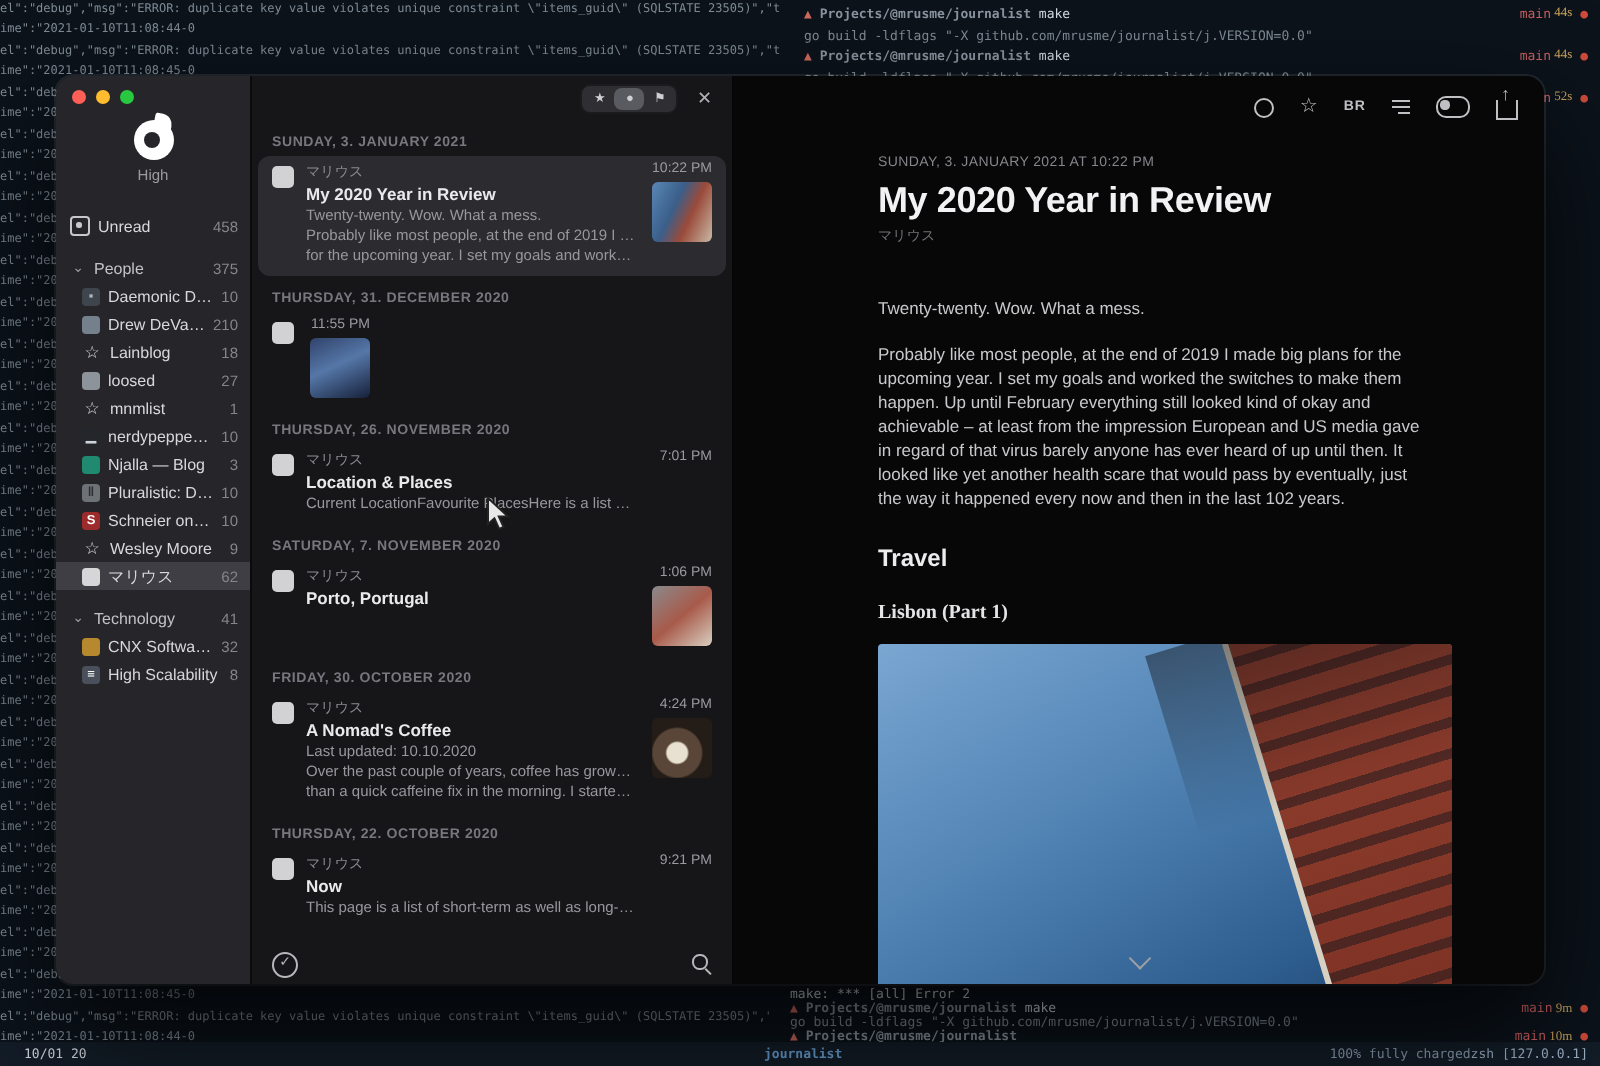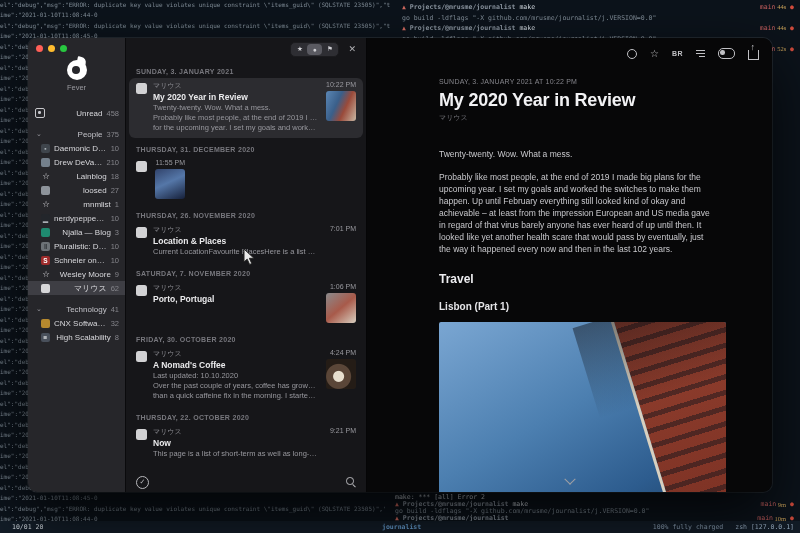--- a/index.html
+++ b/index.html
@@ -21,21 +21,21 @@
   .tcmd{color:#d4dbe2;}
   .tfill{flex:1;}
   .tbranch{color:#c75f5f;}
   .ttime{color:#cba35a;font-family:Liberation Serif, serif;}
   .tdot{color:#d14b3c;}
   .terr{color:#cfd6dd;padding:0 18px 0 10px;white-space:pre;}
   .tstatus{position:absolute;left:0;top:521px;width:800px;height:12px;background:#131d28;
            font-size:6.5px;line-height:12px;color:#7f8b96;}
   .sb-left{position:absolute;left:12px;color:#d4dbe2;}
   .sb-session{position:absolute;left:382px;color:#6aa3d8;font-weight:bold;}
-  .sb-right{position:absolute;right:6px;display:flex;gap:12px;justify-content:space-between;}
+  .sb-right{position:absolute;right:6px;display:flex;justify-content:space-between;}
   .sb-batt{color:#8fa3b8;}
   .sb-shell{color:#9fb4c9;}
 
   
   .win{position:absolute;left:28px;top:38px;width:744px;height:454px;border-radius:9px;overflow:hidden;
        display:flex;box-shadow:0 25px 60px rgba(0,0,0,.75),0 0 0 1px rgba(255,255,255,.09);z-index:10;}
 
   
   .sidebar{width:97px;background:#26262a;flex:none;position:relative;display:flex;flex-direction:column;}
   .lights{position:absolute;left:8px;top:7px;display:flex;gap:5px;}
@@ -51,21 +51,21 @@
   .srow{display:flex;align-items:center;height:14px;padding:0 6px 0 7px;gap:4px;cursor:default;}
   .srow.group{margin-top:7px;}
   .srow.ind{padding-left:13px;}
   .srow.sel{background:#3e3e44;}
   .sic{flex:none;display:flex;align-items:center;justify-content:center;}
   .ic-unread{width:8px;height:8px;border:1px solid #c8c8cc;border-radius:2px;position:relative;}
   .ic-unread::after{content:"";position:absolute;left:2px;top:2px;width:2.5px;height:2.5px;background:#c8c8cc;border-radius:50%;}
   .ic-chev{color:#9a9aa0;font-size:7px;width:8px;}
   .ic-star{color:#dcdce0;font-size:8.5px;width:10px;line-height:10px;}
   .fav{width:9px;height:9px;border-radius:2px;font-size:6.5px;font-weight:bold;line-height:9px;text-align:center;}
-  .slabel{flex:1;font-size:8px;color:#d8d8dc;white-space:nowrap;overflow:hidden;text-overflow:ellipsis;text-align:right;}
+  .slabel{flex:1;font-size:8px;color:#d8d8dc;white-space:nowrap;overflow:hidden;text-overflow:ellipsis;}
   .group .slabel{color:#c2c2c8;}
   .scount{font-size:7.5px;color:#85858b;}
 
   
   .listpane{width:240px;background:#161619;flex:none;display:flex;flex-direction:column;position:relative;
             border-left:1px solid #0a0a0c;border-right:1px solid #050506;}
   .listbar{height:22px;flex:none;display:flex;align-items:center;justify-content:flex-end;padding:0 10px;gap:9px;}
   .seg{display:flex;background:#2e2e33;border-radius:5px;padding:1px;border:1px solid #1b1b1e;}
   .seg-btn{width:15px;height:11px;display:flex;align-items:center;justify-content:center;
            font-size:6.5px;color:#cfcfd3;border-radius:4px;}
@@ -109,21 +109,21 @@
   .ic-share{position:relative;width:9px;height:9px;border:1.2px solid #c0c0c4;border-top:none;margin-top:3px;}
   .ic-share::before{content:"↑";position:absolute;left:1.5px;top:-8px;font-size:9px;color:#c0c0c4;}
   .rcontent{margin:40px 0 0 72px;width:274px;}
   .rdate{font-size:7px;color:#85858b;letter-spacing:.2px;}
   .rtitle{font-size:18px;font-weight:bold;color:#f2f2f4;margin:5px 0 2px;letter-spacing:-.2px;}
   .rauthor{font-size:7px;color:#707076;}
   .rp{font-size:8.5px;line-height:12px;color:#c9c9cd;margin:0;}
   .rp1{margin-top:25px;}
   .rp2{margin-top:11px;}
   .rh2{font-size:12px;font-weight:bold;color:#ececef;margin-top:17px;}
-  .rh3{font-size:10px;font-weight:bold;color:#e4e4e7;margin-top:15px;}
+  .rh3{font-size:10px;font-weight:bold;color:#e4e4e7;margin-top:15px;font-family:Liberation Serif, serif;}
   .photo{position:relative;width:287px;height:190px;margin-top:10px;border-radius:2px;overflow:hidden;
          background:linear-gradient(150deg,#7aa6d2 0%,#4c7fb0 45%,#2d5c8e 78%,#1d4066 100%);}
   .bld-white{position:absolute;left:-30%;bottom:-58%;width:160%;height:135%;transform:rotate(-17deg);
     background:linear-gradient(0deg,rgba(18,15,12,.9) 4%,rgba(18,15,12,0) 45%),
       repeating-linear-gradient(90deg,#d8cfbd 0 13px,#a99f8c 13px 15px,#c9bfab 15px 28px,#87array 28px 28px),
       repeating-linear-gradient(90deg,#d3cab8 0 14px,#948a79 14px 16px);}
   .bld-red{position:absolute;right:-14%;top:-12%;width:42%;height:125%;transform:rotate(-17deg);
     border-left:3px solid #d8d0c0;
     background:repeating-linear-gradient(0deg,rgba(25,22,28,.5) 0 5px,rgba(0,0,0,0) 5px 15px),
                linear-gradient(#93402f,#7a3023);}
@@ -168,21 +168,21 @@
 <div class="win">
 
   <div class="sidebar">
     <div class="lights">
       <span class="light l-close"></span>
       <span class="light l-min"></span>
       <span class="light l-zoom"></span>
     </div>
     <div class="logo">
       <span class="blob"></span>
-      <span class="logo-name">Fever</span>
+      <span class="logo-name">High</span>
     </div>
     <div class="nav">
         <div class="srow">
           <span class="sic ic-unread"></span>
           <span class="slabel">Unread</span>
           <span class="scount">458</span>
         </div>
         <div class="srow group">
           <span class="sic ic-chev">⌄</span>
           <span class="slabel">People</span>

